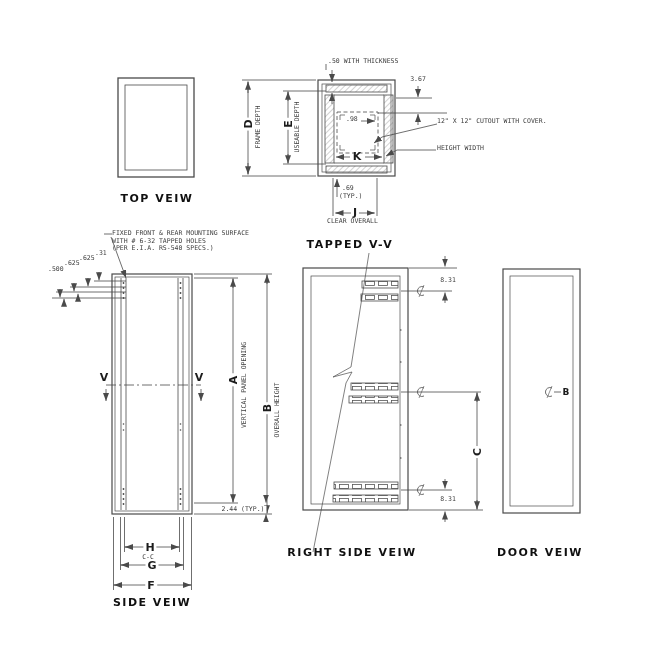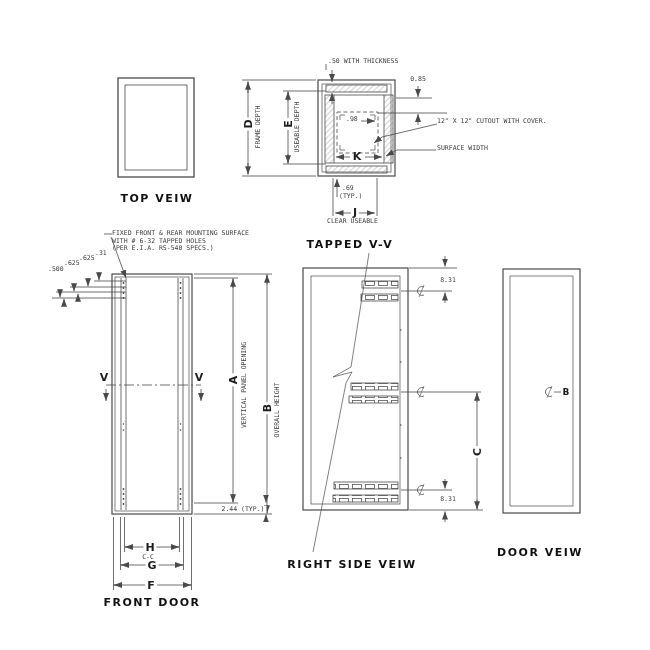--- a/index.html
+++ b/index.html
@@ -231,29 +231,29 @@
       <path d="M3,-4 A4.5,4.5 0 1,0 3,4"></path>
           <line x1="-2" y1="6" x2="3" y2="-6" stroke-width="0.6"></line>
     </g>
     <line x1="554" y1="392" x2="561" y2="392"></line>
   </g>
 </svg>
 
 <div class="lbl title c" style="left:157px;top:198px">TOP VEIW</div>
 
 <div class="lbl" style="left:328px;top:58px">.50 WITH THICKNESS</div>
-<div class="lbl c" style="left:418px;top:79px">0.85</div>
+<div class="lbl c" style="left:418px;top:79px">3.67</div>
 <div class="lbl" style="left:346px;top:116px">.98</div>
 <div class="lbl" style="left:437px;top:118px">12" X 12" CUTOUT WITH COVER.</div>
-<div class="lbl" style="left:437px;top:145px">SURFACE WIDTH</div>
+<div class="lbl" style="left:437px;top:145px">HEIGHT WIDTH</div>
 <div class="lbl big c" style="left:357px;top:156px">K</div>
 <div class="lbl" style="left:342px;top:185px">.69</div>
 <div class="lbl" style="left:339px;top:193px">(TYP.)</div>
 <div class="lbl big c bg" style="left:355px;top:212px">J</div>
-<div class="lbl" style="left:327px;top:218px">CLEAR USEABLE</div>
+<div class="lbl" style="left:327px;top:218px">CLEAR OVERALL</div>
 <div class="lbl title c" style="left:350px;top:244px">TAPPED V-V</div>
 <div class="lbl big cr bg" style="left:248px;top:124px">D</div>
 <div class="lbl cr" style="left:258px;top:127px">FRAME DEPTH</div>
 <div class="lbl big cr bg" style="left:288px;top:124px">E</div>
 <div class="lbl cr" style="left:297px;top:127px">USEABLE DEPTH</div>
 
 <div class="lbl" style="left:112px;top:230px">FIXED FRONT &amp; REAR MOUNTING SURFACE</div>
 <div class="lbl" style="left:112px;top:238px">WITH # 6-32 TAPPED HOLES</div>
 <div class="lbl" style="left:112px;top:245px">(PER E.I.A. RS-540 SPECS.)</div>
 <div class="lbl" style="left:48px;top:266px">.500</div>
@@ -264,23 +264,23 @@
 <div class="lbl big c" style="left:199px;top:377px">V</div>
 <div class="lbl big cr bg" style="left:233px;top:380px">A</div>
 <div class="lbl cr" style="left:244px;top:385px">VERTICAL PANEL OPENING</div>
 <div class="lbl big cr bg" style="left:267px;top:408px">B</div>
 <div class="lbl cr" style="left:277px;top:410px">OVERALL HEIGHT</div>
 <div class="lbl c bg" style="left:243px;top:509px">2.44 (TYP.)</div>
 <div class="lbl big c bg" style="left:150px;top:547px">H</div>
 <div class="lbl c bg" style="left:148px;top:557px">C-C</div>
 <div class="lbl big c bg" style="left:152px;top:565px">G</div>
 <div class="lbl big c bg" style="left:151px;top:585px">F</div>
-<div class="lbl title c" style="left:152px;top:602px">FRONT DOOR</div>
+<div class="lbl title c" style="left:152px;top:602px">SIDE VEIW</div>
 
 <div class="lbl c" style="left:448px;top:280px">8.31</div>
 <div class="lbl c" style="left:448px;top:499px">8.31</div>
 <div class="lbl big cr bg" style="left:477px;top:452px">C</div>
-<div class="lbl title c" style="left:352px;top:564px">RIGHT SIDE VEIW</div>
+<div class="lbl title c" style="left:352px;top:552px">RIGHT SIDE VEIW</div>
 
 <div class="lbl med c" style="left:566px;top:392px">B</div>
 <div class="lbl title c" style="left:540px;top:552px">DOOR VEIW</div>
 
 </div>
 
 </body></html>

